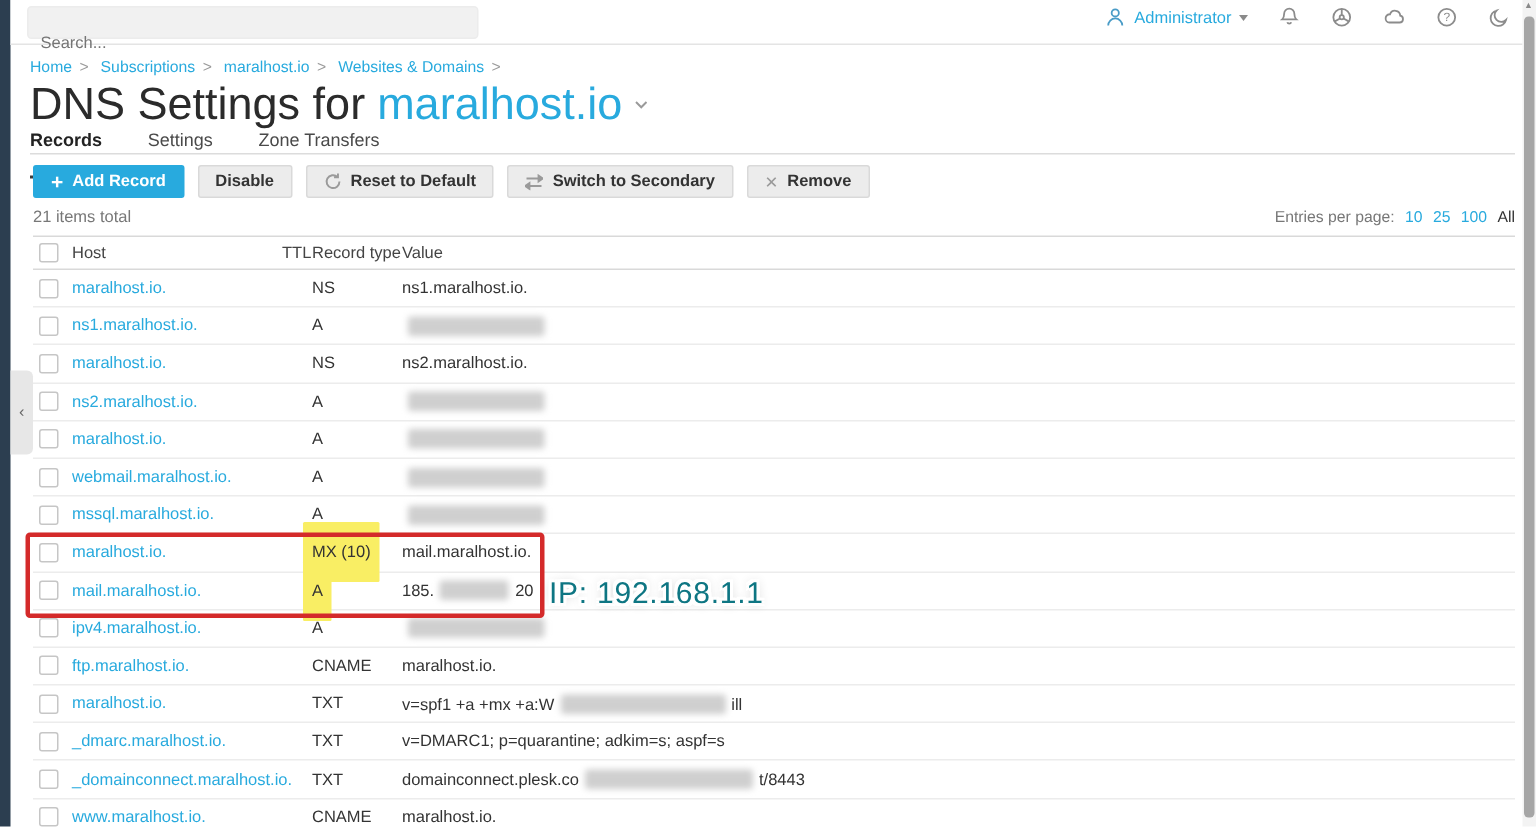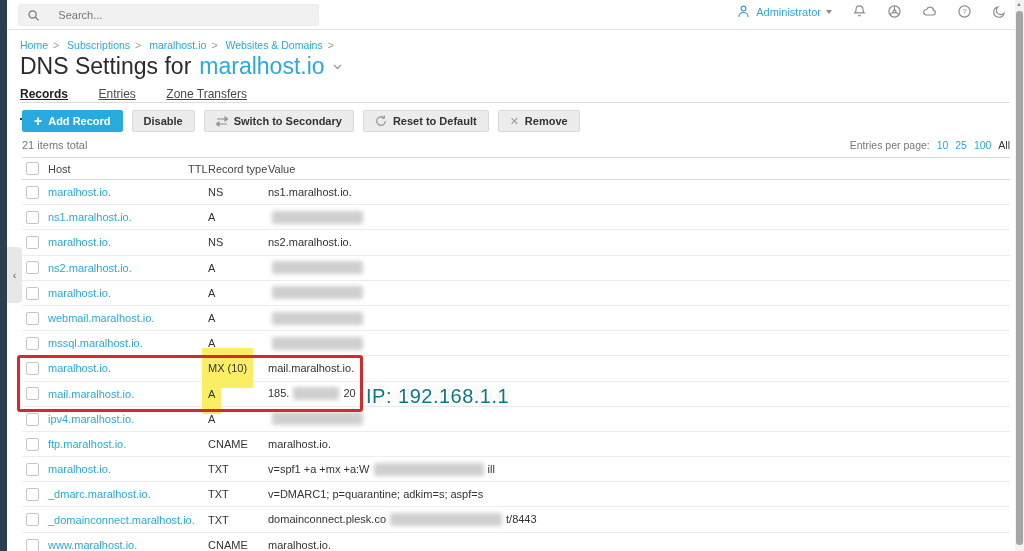--- a/index.html
+++ b/index.html
@@ -11,21 +11,21 @@
   .left-strip { left:0; top:0; width:7px; height:551px; background:#2c3e50; }
   .collapse-tab { left:7px; top:247px; width:15px; height:56px; background:#e7e7e7;
     border-radius:0 4px 4px 0; display:flex; align-items:center; justify-content:center;
     color:#666; font-size:11px; cursor:pointer; }
 
   
   .topbar { left:7px; top:0; right:9px; height:30px; background:#fff;
     border-bottom:1px solid #e4e4e4; }
   .searchbox { position:absolute; left:11px; top:4px; width:301px; height:22px;
     background:#f1f1f1; border:1px solid #ececec; border-radius:3px;
-    display:flex; align-items:center; padding:0 8px; gap:18px; }
+    display:flex; align-items:center; padding:0 8px; gap:18px;flex-direction:column; }
   .searchbox input { border:none; background:transparent; outline:none; font-size:11px;
     color:#555; width:100%; font-family:inherit; }
   .admin-cluster { position:absolute; right:8px; top:0; height:23px; display:flex;
     align-items:center; gap:20px; }
   .admin-user { display:flex; align-items:center; gap:5px; cursor:pointer; }
   .admin-user .label { color:#28aade; font-size:11px; }
   .caret { width:0; height:0; border-left:3.5px solid transparent;
     border-right:3.5px solid transparent; border-top:4px solid #8a8a8a; }
   .tb-icon { width:15px; height:15px; display:block; cursor:pointer; }
 
@@ -34,28 +34,28 @@
   .scroll-arrow { position:absolute; top:1px; left:1px; font-size:6px; color:#8a8a8a; }
   .scroll-thumb { position:absolute; left:1px; top:11px; width:7px; height:534px;
     background:#a6a6a6; border-radius:3px; }
 
   
   .breadcrumb { left:20px; top:39px; font-size:10.5px; color:#999; }
   .breadcrumb a { color:#28aade; text-decoration:none; cursor:pointer; }
   .breadcrumb .sep { margin:0 5px; color:#9a9a9a; }
 
   
-  .page-title { left:20px; top:53px; font-size:23px; color:#2b2b2b; display:flex;
+  .page-title { left:20px; top:53px; font-size:30px; color:#2b2b2b; display:flex;
     align-items:center; gap:8px; }
   .page-title .domain { color:#28aade; cursor:pointer; }
 
   
   .tabs-row { left:20px; top:84px; right:14px; height:19px; border-bottom:1px solid #dcdcdc; }
   .tab { display:inline-block; font-size:12px; color:#4a4a4a; margin-right:26px;
-    padding-bottom:17px; cursor:pointer;text-decoration:underline; }
+    padding-bottom:17px; cursor:pointer; }
   .tab.active { color:#222; font-weight:bold; border-bottom:2px solid #3c3c3c; }
 
   
   .toolbar { left:22px; top:110px; display:flex; gap:9px; }
   .btn { height:22px; display:inline-flex; align-items:center; gap:6px; padding:0 11px;
     font-size:11px; font-weight:bold; border-radius:2px; cursor:pointer;
     background:#ececec; border:1px solid #d9d9d9; color:#333; }
   .btn.primary { background:#28aade; border-color:#28aade; color:#fff; }
   .btn .plus { font-size:14px; font-weight:bold; line-height:1; }
   .btn svg { display:block; }
@@ -152,47 +152,47 @@
 <div class="abs page-title">
   <span>DNS Settings for</span>
   <span class="domain">maralhost.io</span>
   <svg width="9" height="6" viewBox="0 0 9 6" fill="none" stroke="#9a9a9a" stroke-width="1.3">
       <polyline points="1,1 4.5,4.5 8,1"></polyline>
     </svg>
 </div>
 
 <div class="abs tabs-row">
   <span class="tab active">Records</span>
-  <span class="tab">Entries</span>
+  <span class="tab">Settings</span>
   <span class="tab">Zone Transfers</span>
 </div>
 
 <div class="abs toolbar">
   <span class="btn primary">
     <span class="plus">+</span>
     <span>Add Record</span>
   </span>
   <span class="btn">
     <span>Disable</span>
+  </span>
+  <span class="btn">
+    <svg width="12" height="12" viewBox="0 0 12 12" fill="none" stroke="#9a9a9a" stroke-width="1.3">
+      <path d="M10.3 6 a4.3 4.3 0 1 1 -1.3 -3"></path>
+        <polyline points="9.3,0.6 9.3,3.2 6.7,3.2" fill="none"></polyline>
+    </svg>
+    <span>Reset to Default</span>
   </span>
   <span class="btn">
     <svg width="12" height="11" viewBox="0 0 12 11" stroke="#9a9a9a" stroke-width="1.2" fill="#9a9a9a">
       <line x1="1" y1="3" x2="9" y2="3"></line>
         <polygon points="9,1 12,3 9,5"></polygon>
       <line x1="11" y1="8" x2="3" y2="8"></line>
         <polygon points="3,6 0,8 3,10"></polygon>
     </svg>
     <span>Switch to Secondary</span>
-  </span>
-  <span class="btn">
-    <svg width="12" height="12" viewBox="0 0 12 12" fill="none" stroke="#9a9a9a" stroke-width="1.3">
-      <path d="M10.3 6 a4.3 4.3 0 1 1 -1.3 -3"></path>
-        <polyline points="9.3,0.6 9.3,3.2 6.7,3.2" fill="none"></polyline>
-    </svg>
-    <span>Reset to Default</span>
   </span>
   <span class="btn">
     <span class="x-glyph">✕</span>
     <span>Remove</span>
   </span>
 </div>
 
 <div class="abs items-total">21 items total</div>
 <div class="abs entries">
   <span>Entries per page:</span>

